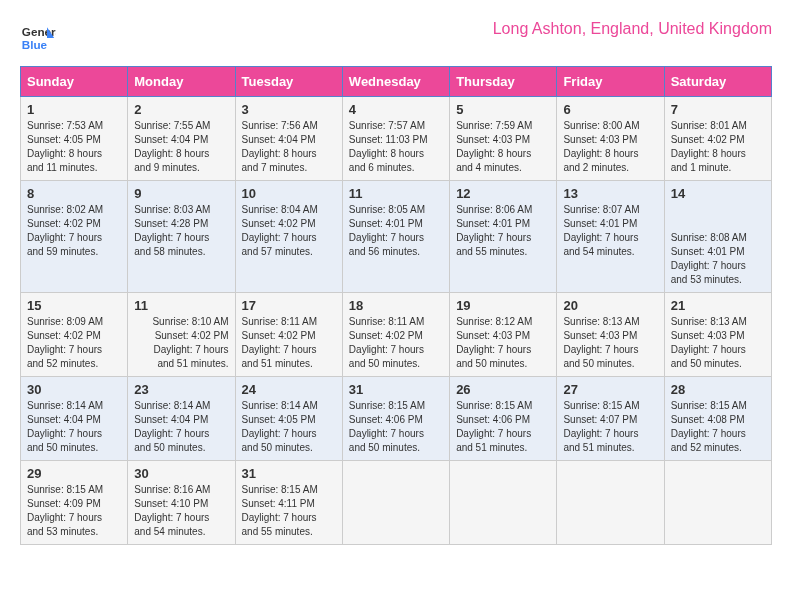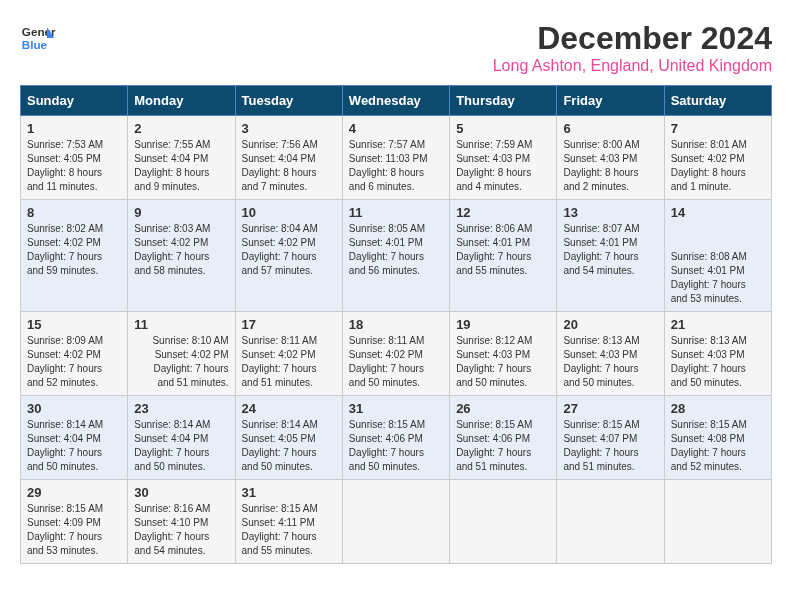--- a/index.html
+++ b/index.html
@@ -36,21 +36,21 @@
     .subtitle {
       font-size: 16px;
       color: #ec4899;
     }
     .calendar {
       width: 100%;
       border-collapse: collapse;
       border: 1px solid #ccc;
     }
     .calendar thead tr {
-      background-color: #0c4a6e;
+      background-color: #ec4899;
       color: #fff;
     }
     .calendar thead th {
       padding: 7px 6px;
       text-align: left;
       font-size: 13px;
       font-weight: bold;
       border: 1px solid #5580cc;
       width: calc(100% / 7);
     }
@@ -91,21 +91,20 @@
 
 <div class="header-area">
   <div class="logo">
     <svg class="logo-icon" viewBox="0 0 40 40">
       <text x="2" y="18" font-size="13" font-weight="bold" fill="#333">General</text>
       <text x="2" y="32" font-size="13" font-weight="bold" fill="#3b82f6">Blue</text>
       <polygon points="30,8 38,20 30,20" fill="#3b82f6"></polygon>
     </svg>
   </div>
   <div class="title-area">
-    <div class="main-title">December 2024</div>
     <div class="subtitle">Long Ashton, England, United Kingdom</div>
   </div>
 </div>
 
 <table class="calendar">
   <thead>
     <tr>
     <th>Sunday</th>
         <th>Monday</th>
         <th>Tuesday</th>
@@ -163,21 +162,21 @@
       <tr>
         <td>
           <span class="day-number">8</span>
           <div class="day-info" style="white-space: pre-line;">Sunrise: 8:02 AM
 Sunset: 4:02 PM
 Daylight: 7 hours and 59 minutes.</div>
         </td>
         <td>
           <span class="day-number">9</span>
           <div class="day-info" style="white-space: pre-line;">Sunrise: 8:03 AM
-Sunset: 4:02 PM
+Sunset: 4:28 PM
 Daylight: 7 hours and 58 minutes.</div>
         </td>
         <td>
           <span class="day-number">10</span>
           <div class="day-info" style="white-space: pre-line;">Sunrise: 8:04 AM
 Sunset: 4:02 PM
 Daylight: 7 hours and 57 minutes.</div>
         </td>
         <td>
           <span class="day-number">11</span>

